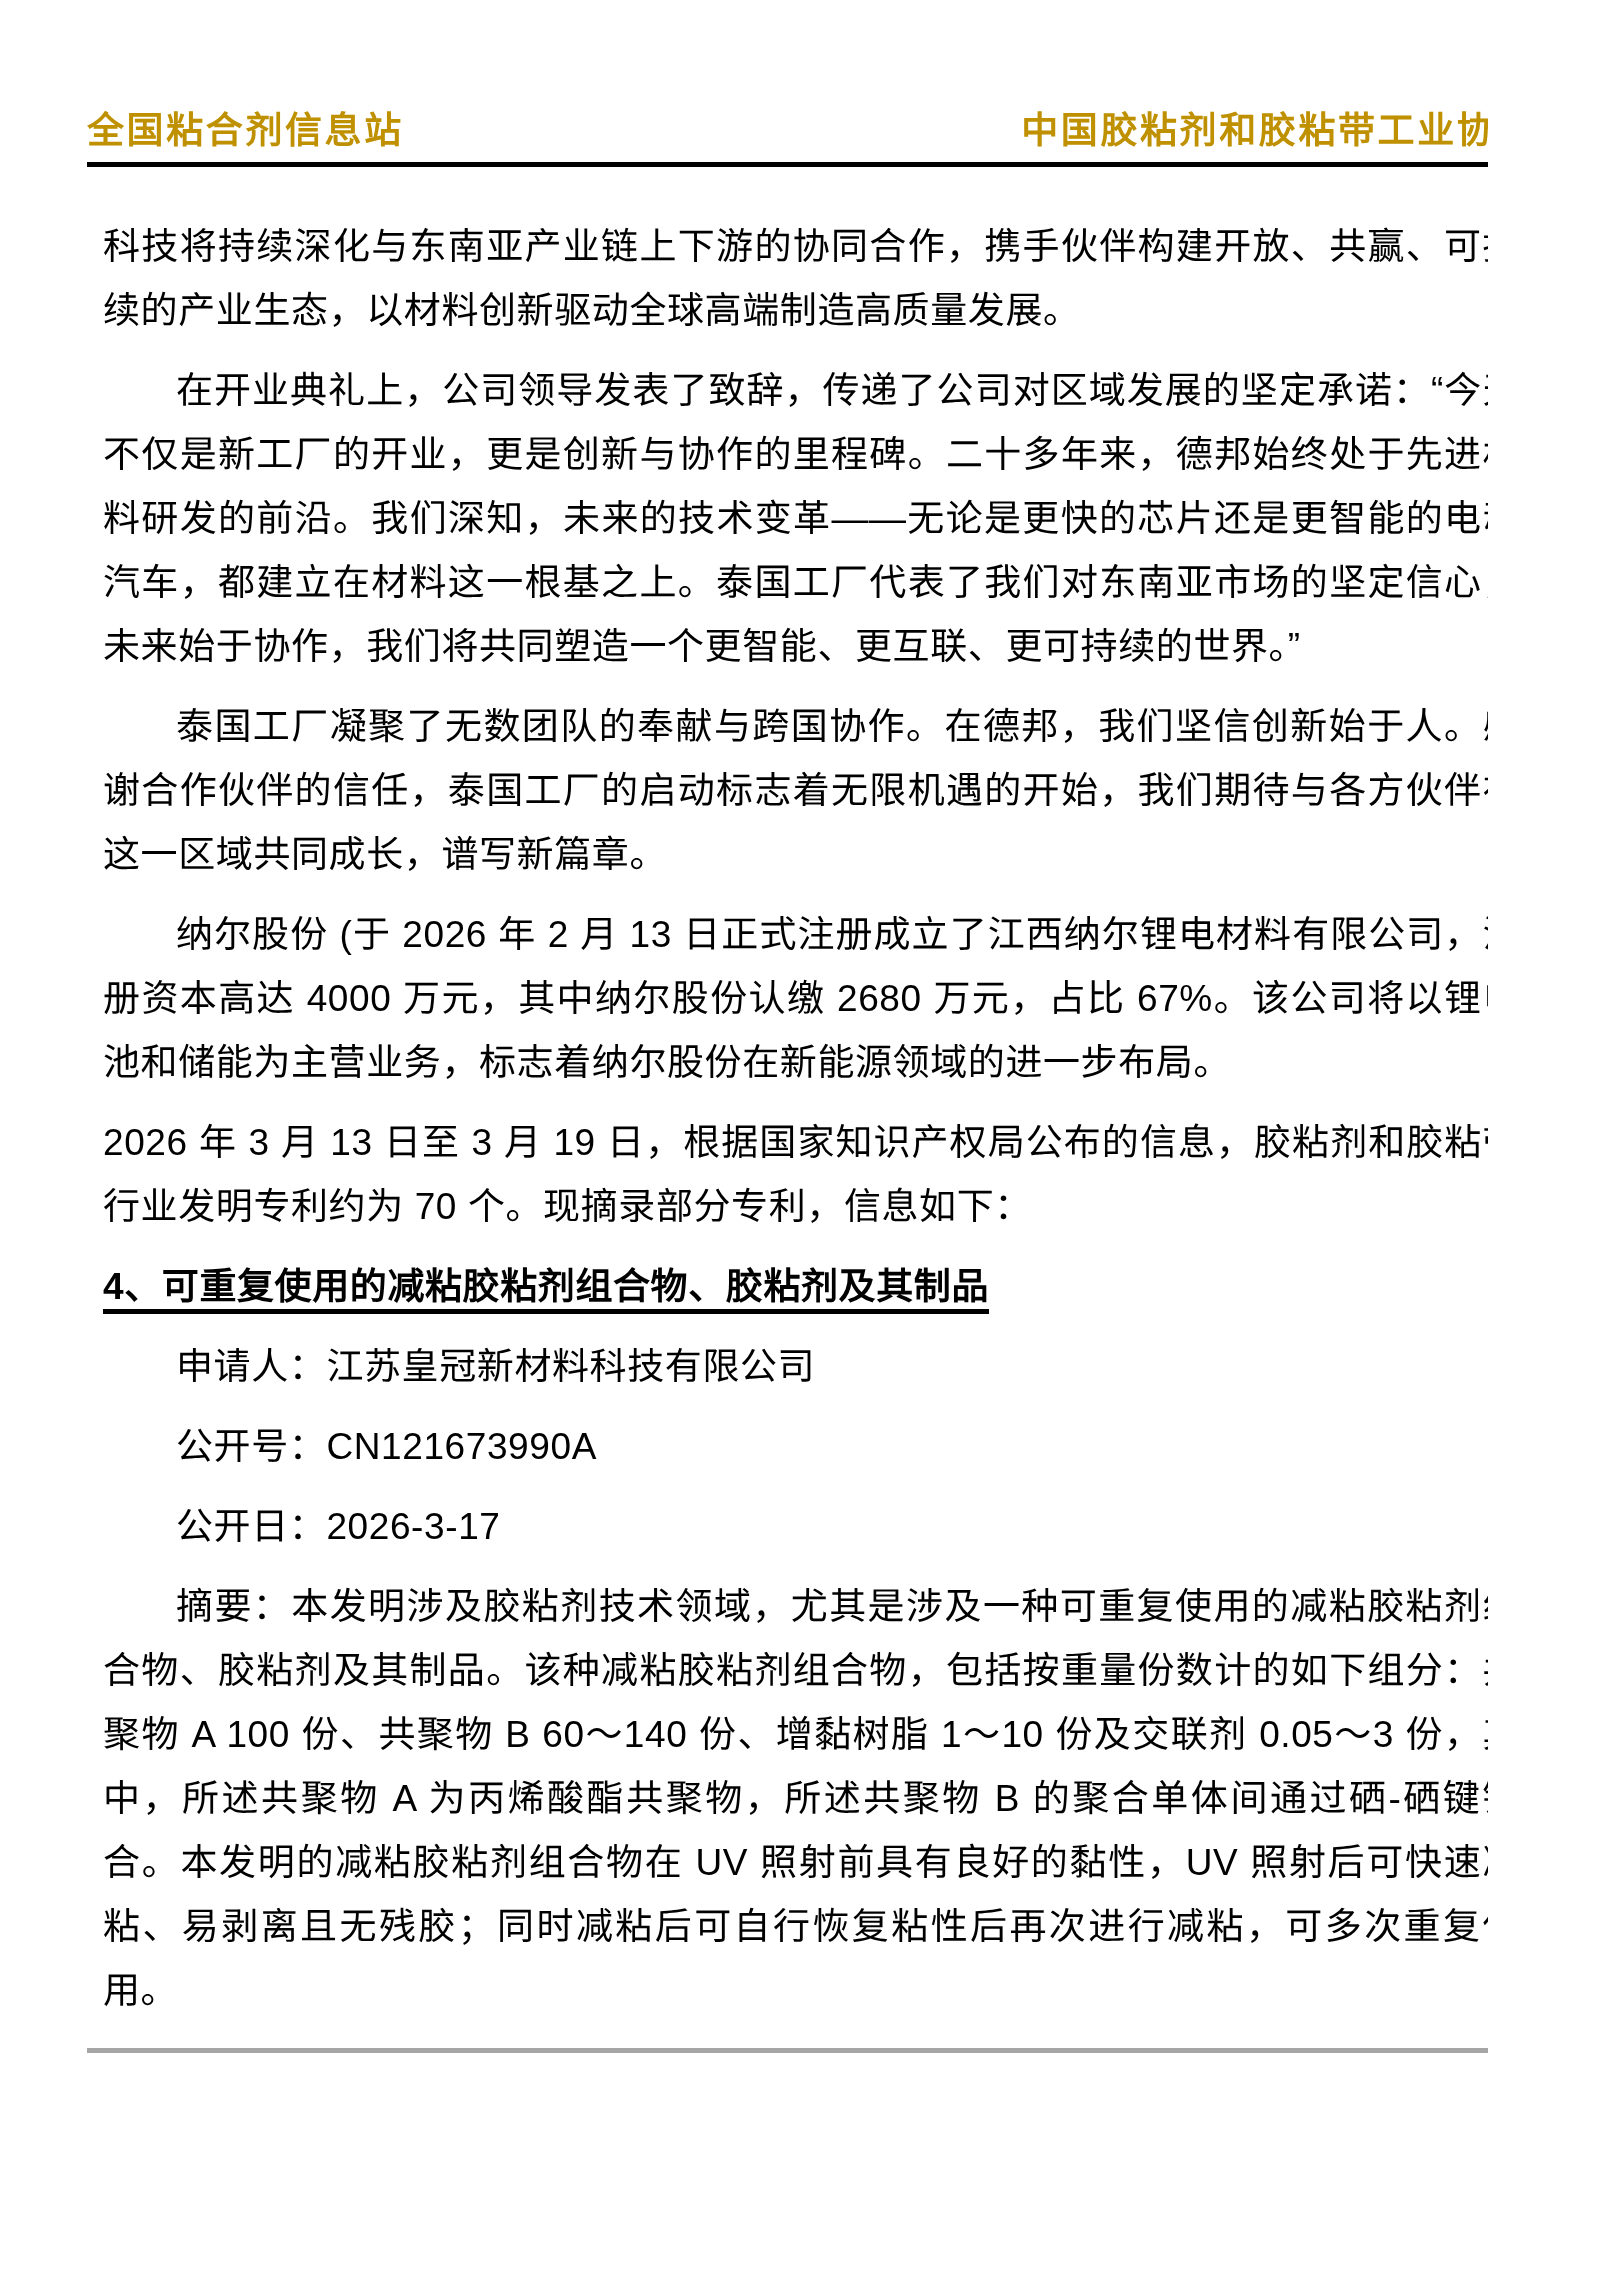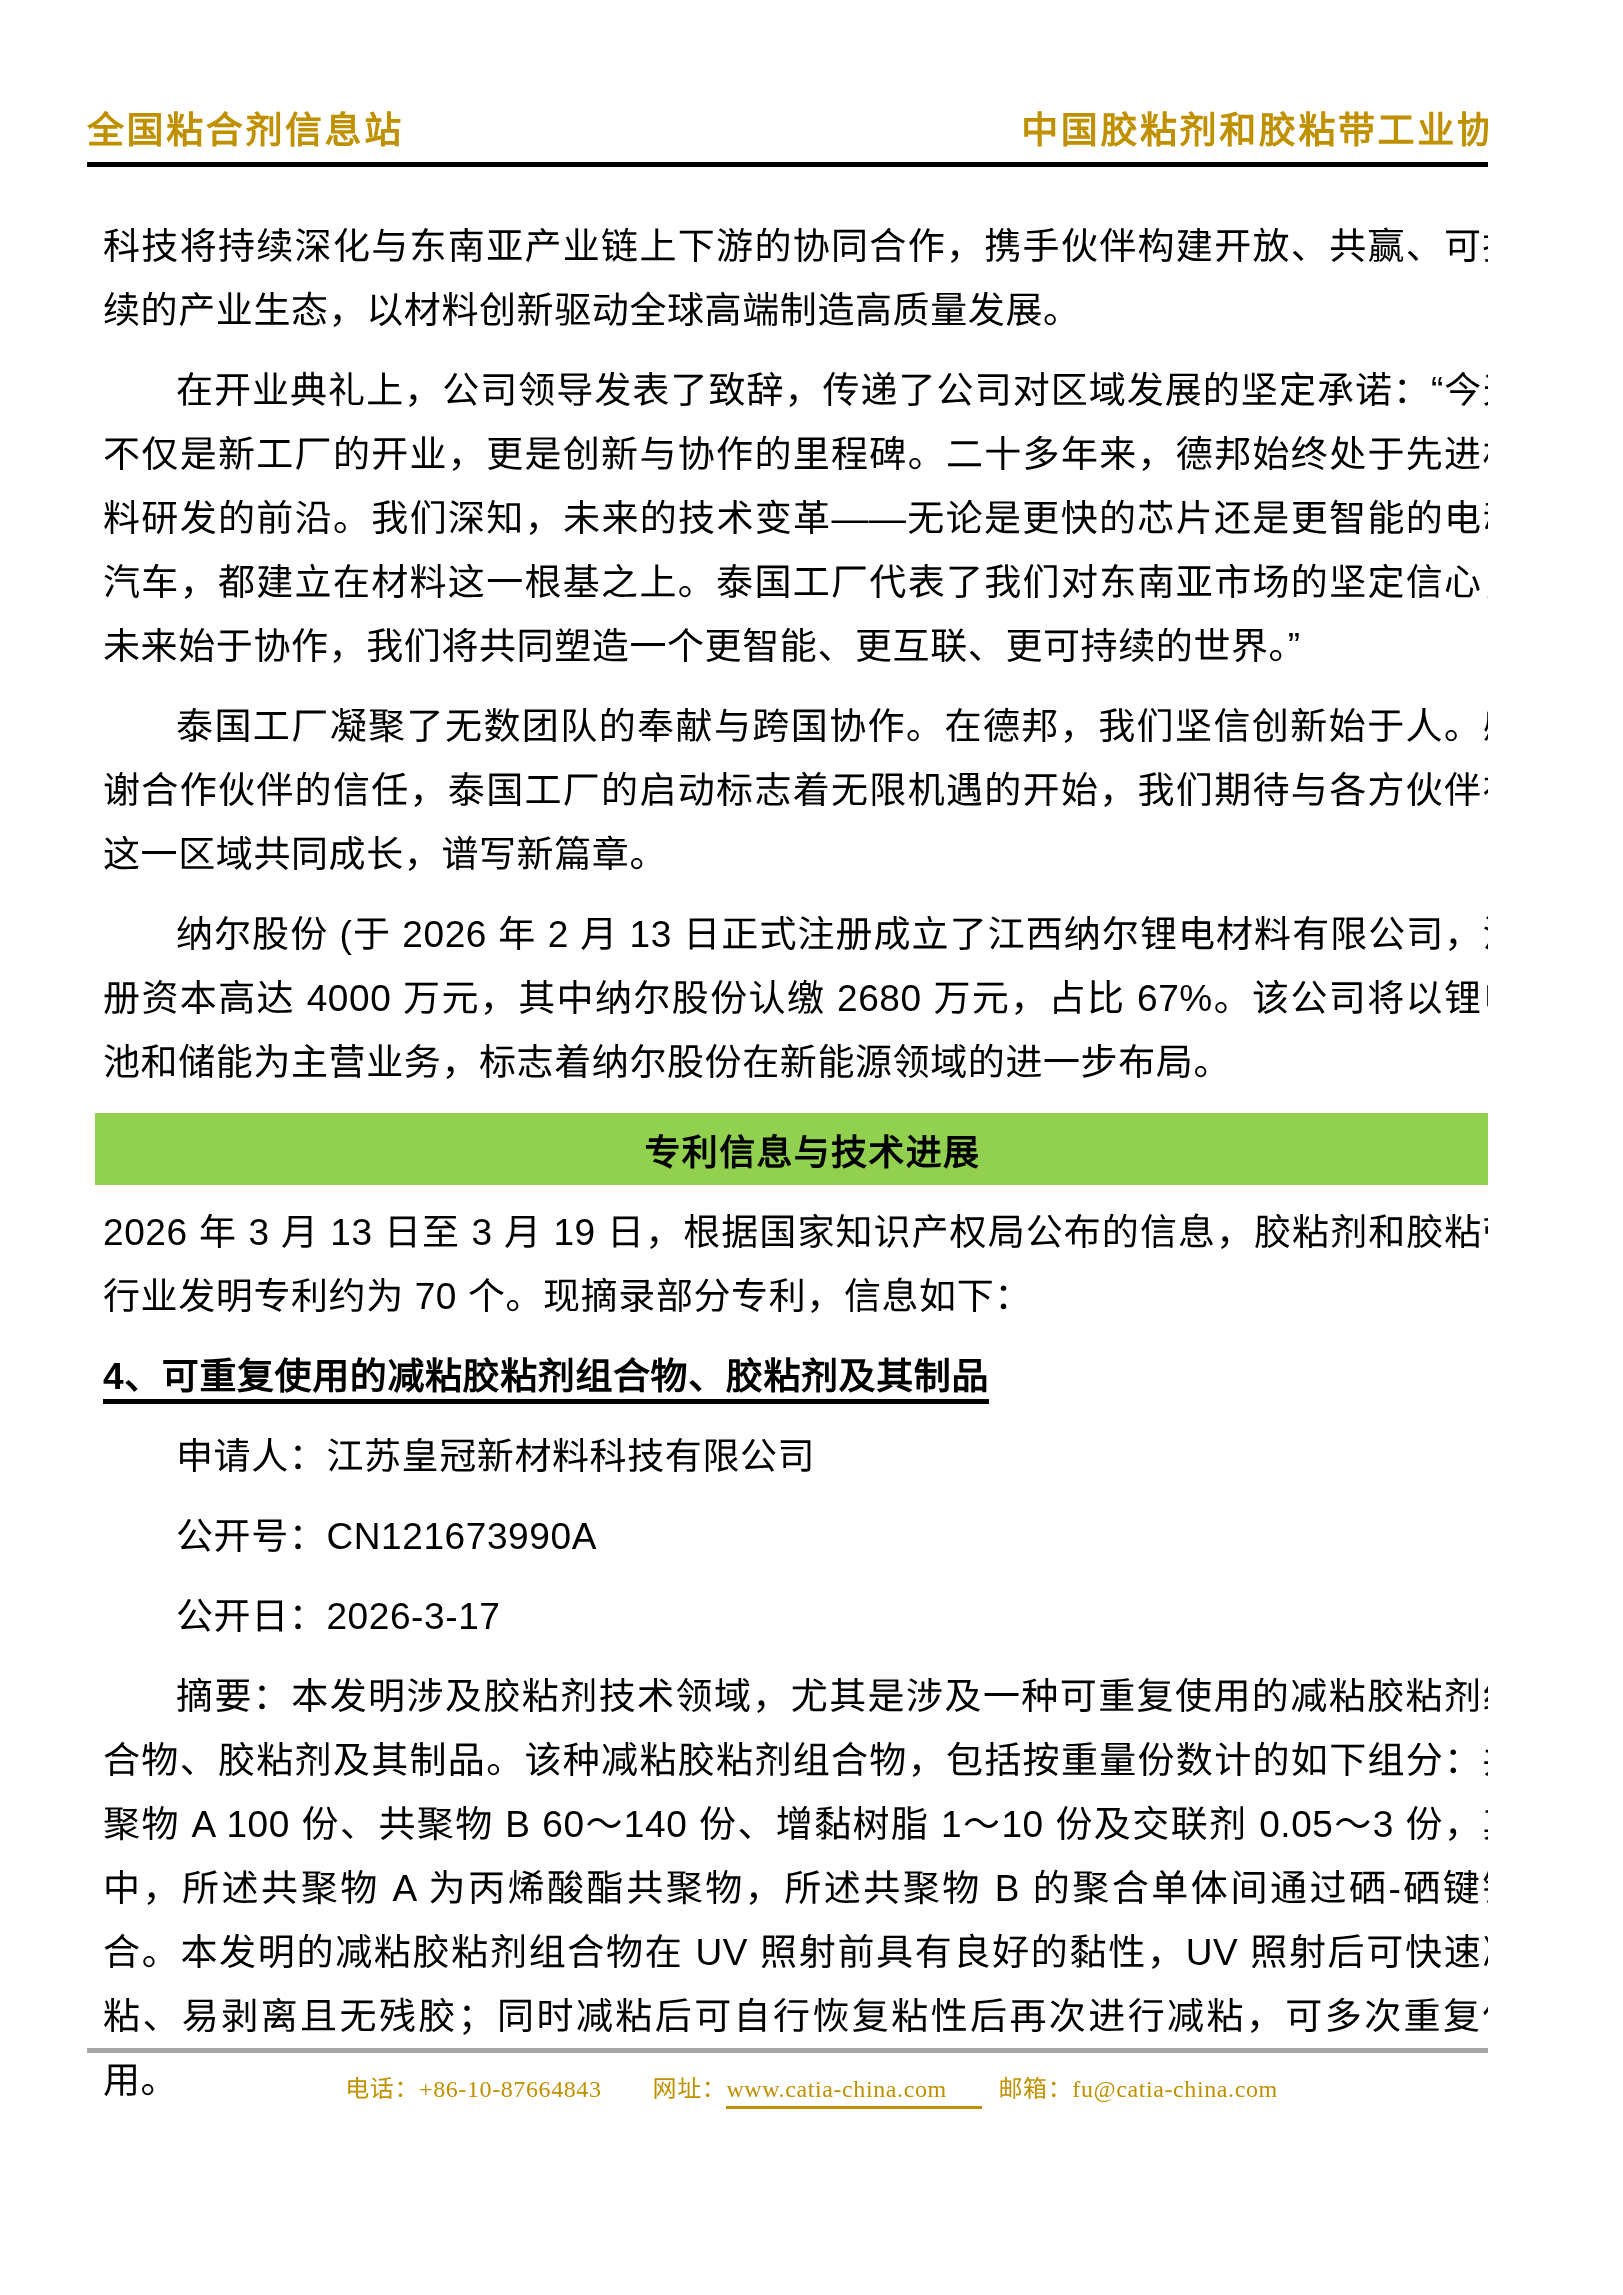--- a/index.html
+++ b/index.html
@@ -147,39 +147,33 @@
 
     <p class="para-1">科技将持续深化与东南亚产业链上下游的协同合作，携手伙伴构建开放、共赢、可持续的产业生态，以材料创新驱动全球高端制造高质量发展。</p>
 
     <p class="indent para-2">在开业典礼上，公司领导发表了致辞，传递了公司对区域发展的坚定承诺：“今天不仅是新工厂的开业，更是创新与协作的里程碑。二十多年来，德邦始终处于先进材料研发的前沿。我们深知，未来的技术变革——无论是更快的芯片还是更智能的电动汽车，都建立在材料这一根基之上。泰国工厂代表了我们对东南亚市场的坚定信心，未来始于协作，我们将共同塑造一个更智能、更互联、更可持续的世界。”</p>
 
     <p class="indent para-3">泰国工厂凝聚了无数团队的奉献与跨国协作。在德邦，我们坚信创新始于人。感谢合作伙伴的信任，泰国工厂的启动标志着无限机遇的开始，我们期待与各方伙伴在这一区域共同成长，谱写新篇章。</p>
 
 
     <p class="indent para-4">纳尔股份 (于 2026 年 2 月 13 日正式注册成立了江西纳尔锂电材料有限公司，注册资本高达 4000 万元，其中纳尔股份认缴 2680 万元，占比 67%。该公司将以锂电池和储能为主营业务，标志着纳尔股份在新能源领域的进一步布局。</p>
 
-    <div class="banner">
-      <span>专利信息与技术进展</span>
-    </div>
 
     <p class="para-5">2026 年 3 月 13 日至 3 月 19 日，根据国家知识产权局公布的信息，胶粘剂和胶粘带行业发明专利约为 70 个。现摘录部分专利，信息如下：</p>
 
     <p class="sec-heading heading-1"><span>4、可重复使用的减粘胶粘剂组合物、胶粘剂及其制品</span></p>
 
     <div class="patent-info">
       <p>申请人：江苏皇冠新材料科技有限公司</p>
       <p>公开号：CN121673990A</p>
       <p>公开日：2026-3-17</p>
     </div>
 
     <p class="indent abstract">摘要：本发明涉及胶粘剂技术领域，尤其是涉及一种可重复使用的减粘胶粘剂组合物、胶粘剂及其制品。该种减粘胶粘剂组合物，包括按重量份数计的如下组分：共聚物 A 100 份、共聚物 B 60～140 份、增黏树脂 1～10 份及交联剂 0.05～3 份，其中，所述共聚物 A 为丙烯酸酯共聚物，所述共聚物 B 的聚合单体间通过硒-硒键键合。本发明的减粘胶粘剂组合物在 UV 照射前具有良好的黏性，UV 照射后可快速减粘、易剥离且无残胶；同时减粘后可自行恢复粘性后再次进行减粘，可多次重复使用。</p>
 
   </div>
 
   <div class="footer">
     <div class="footer-rule"></div>
-    <div class="footer-contact">
-      <span>电话：</span><span>+86-10-87664843</span><span class="seg-gap">网址：</span><a class="website-link">www.catia-china.com</a><span class="seg-gap-sm">邮箱：</span><span>fu@catia-china.com</span>
-    </div>
   </div>
 
 </div>
 
 
 </body></html>

